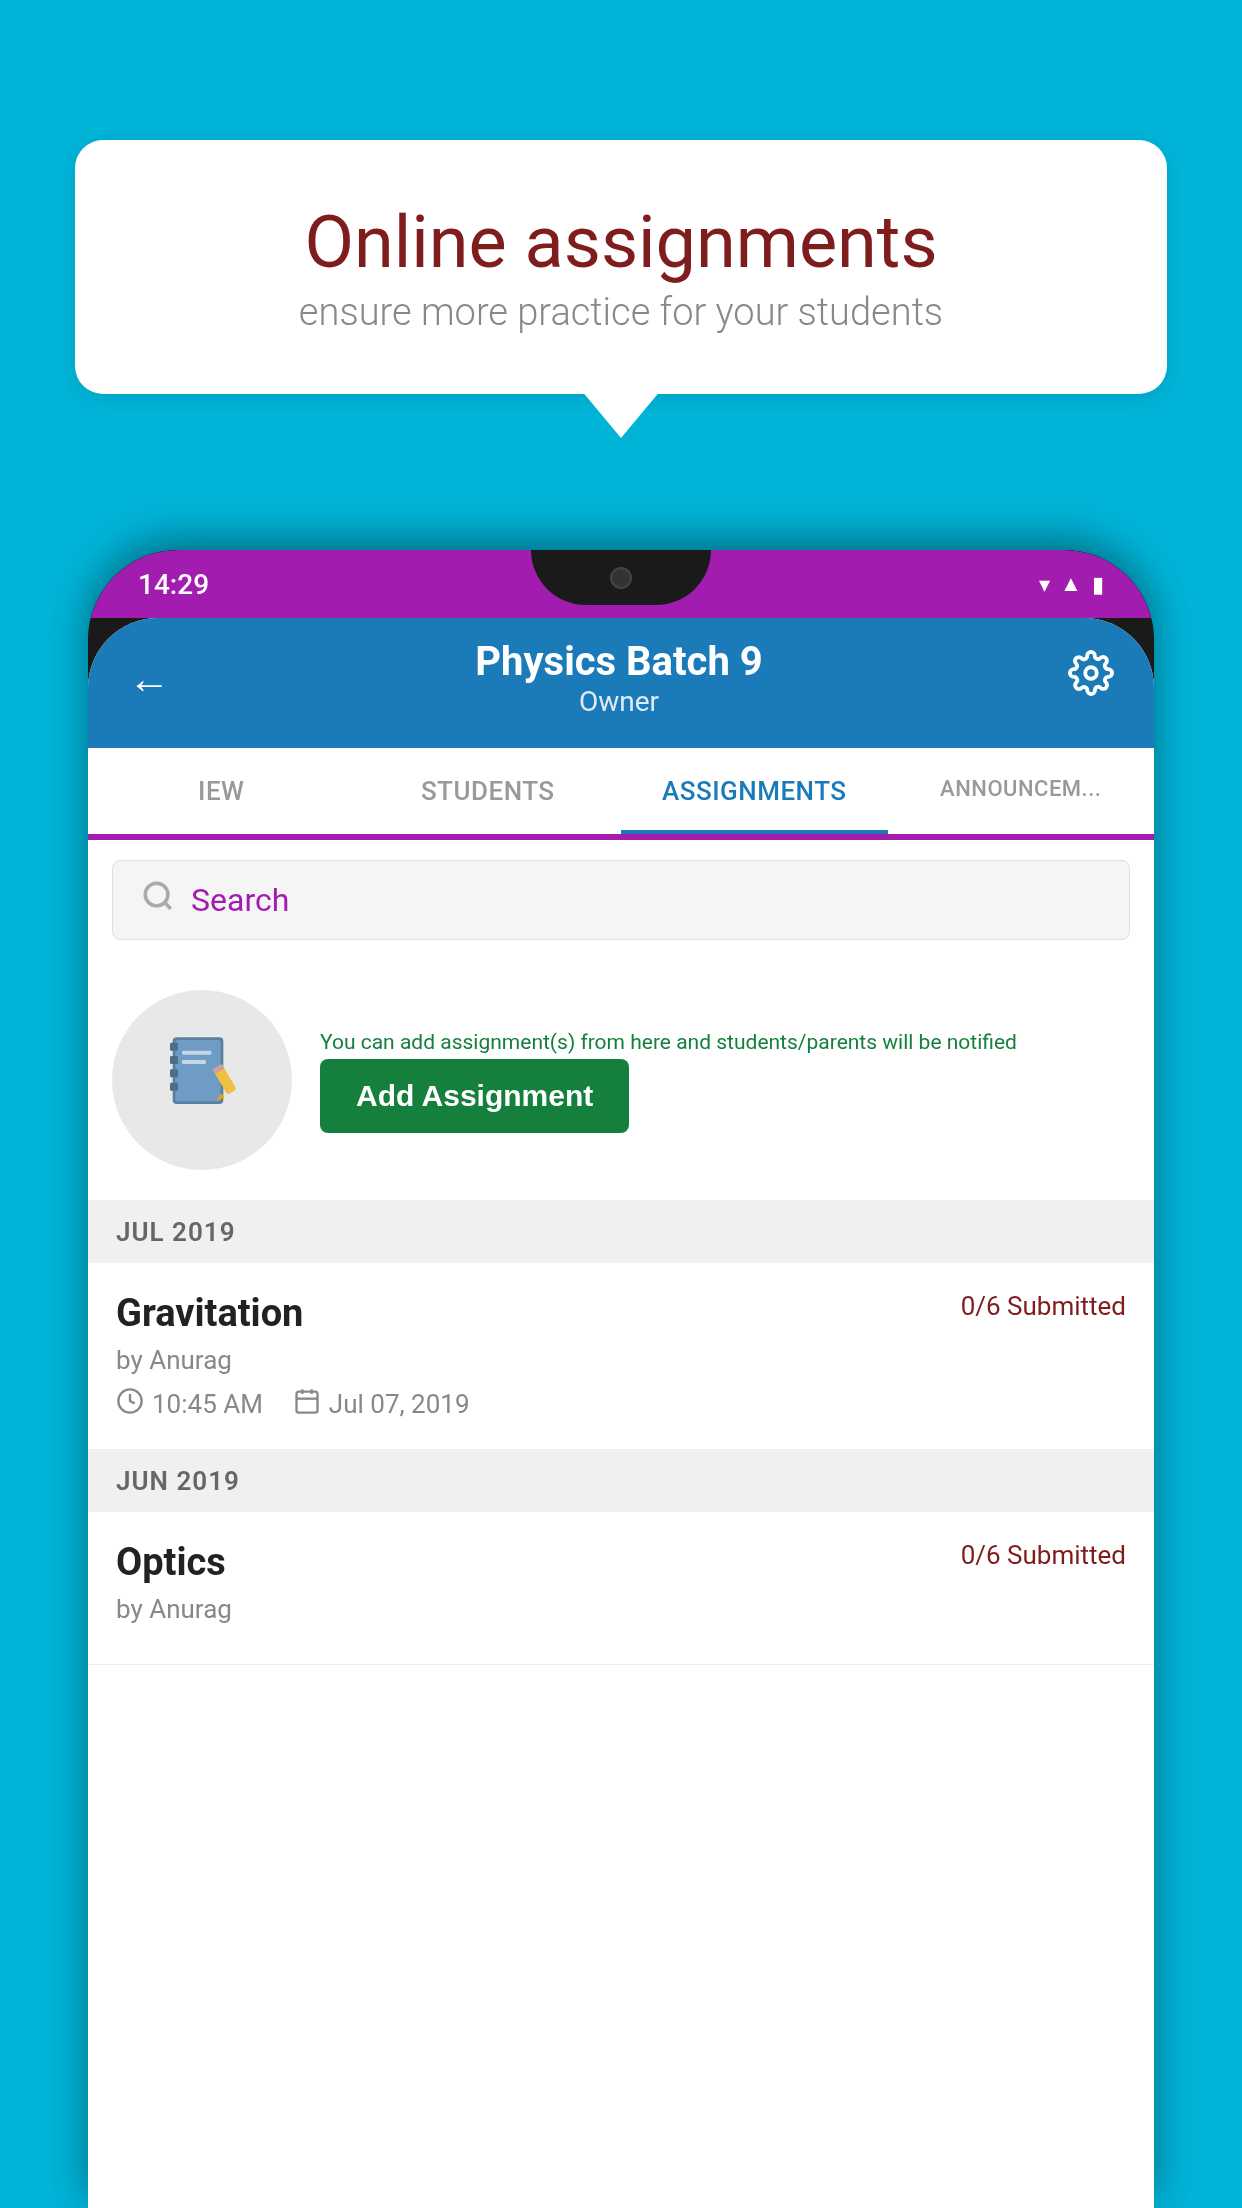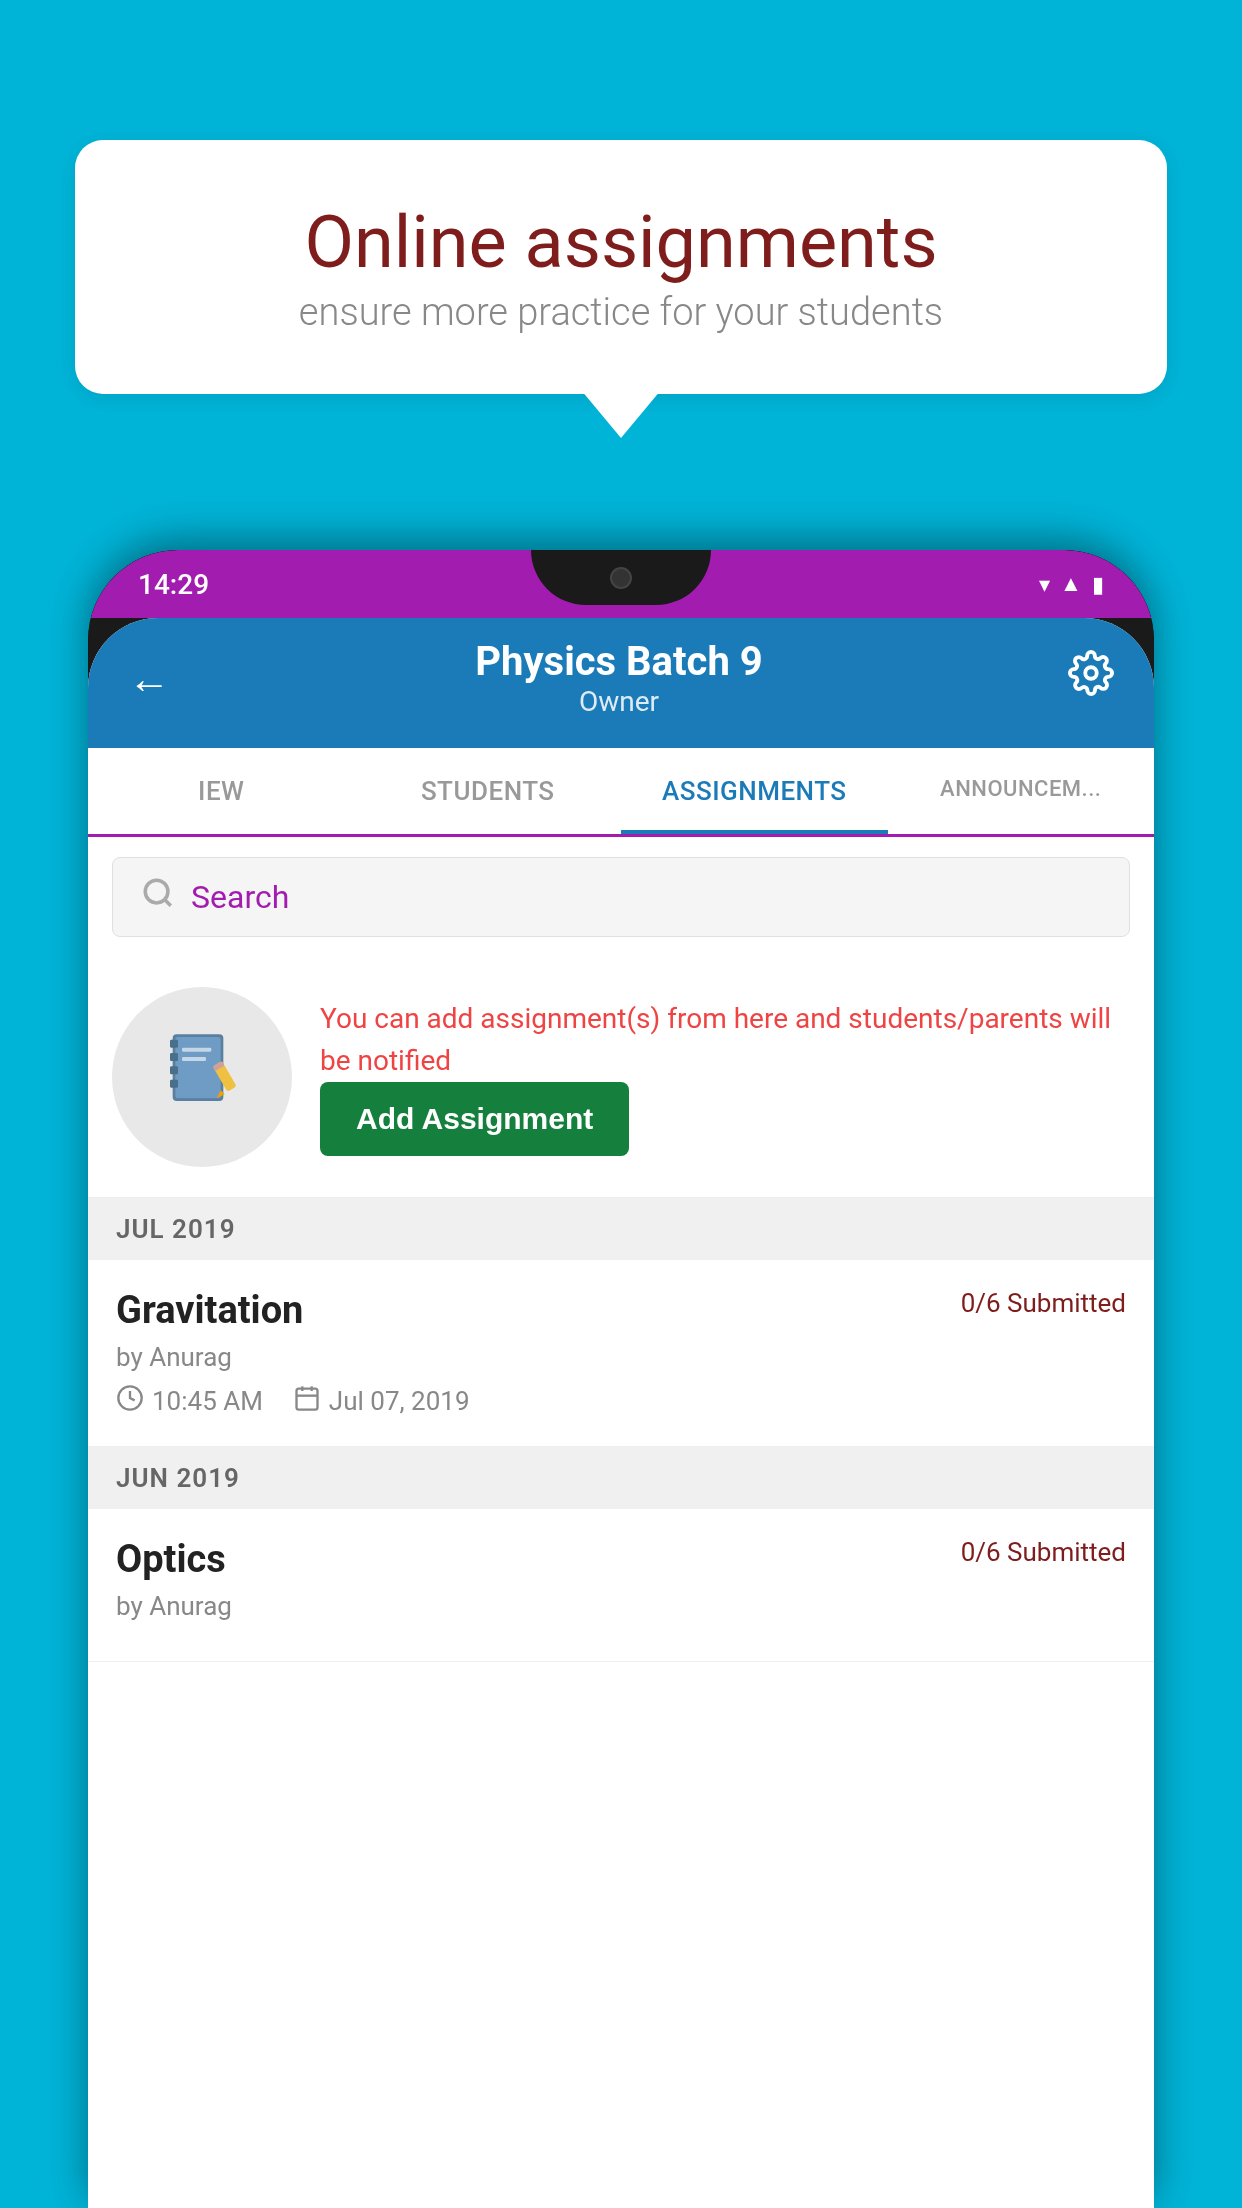--- a/index.html
+++ b/index.html
@@ -145,21 +145,21 @@
     .header-settings {
       color: white;
       font-size: 42px;
       cursor: pointer;
     }
 
     
     .tabs-bar {
       background: white;
       display: flex;
-      border-bottom: 3px solid #a21caf;
+      border-bottom: 6px solid #a21caf;
     }
     .tab-item {
       flex: 1;
       text-align: center;
       padding: 28px 10px;
       font-size: 26px;
       color: #999;
       font-weight: 500;
       letter-spacing: 0.5px;
       cursor: pointer;
@@ -221,22 +221,22 @@
       justify-content: center;
       flex-shrink: 0;
     }
     .assignment-icon-inner {
       font-size: 70px;
     }
     .add-assignment-text-block {
       flex: 1;
     }
     .add-assignment-desc {
-      font-size: 28px;
-      color: #ef4444;
+      font-size: 21px;
+      color: #15803d;
       line-height: 1.5;
     }
     .add-assignment-btn {
       background: #15803d;
       color: white;
       font-size: 30px;
       font-weight: 600;
       padding: 20px 36px;
       border-radius: 8px;
       border: none;

